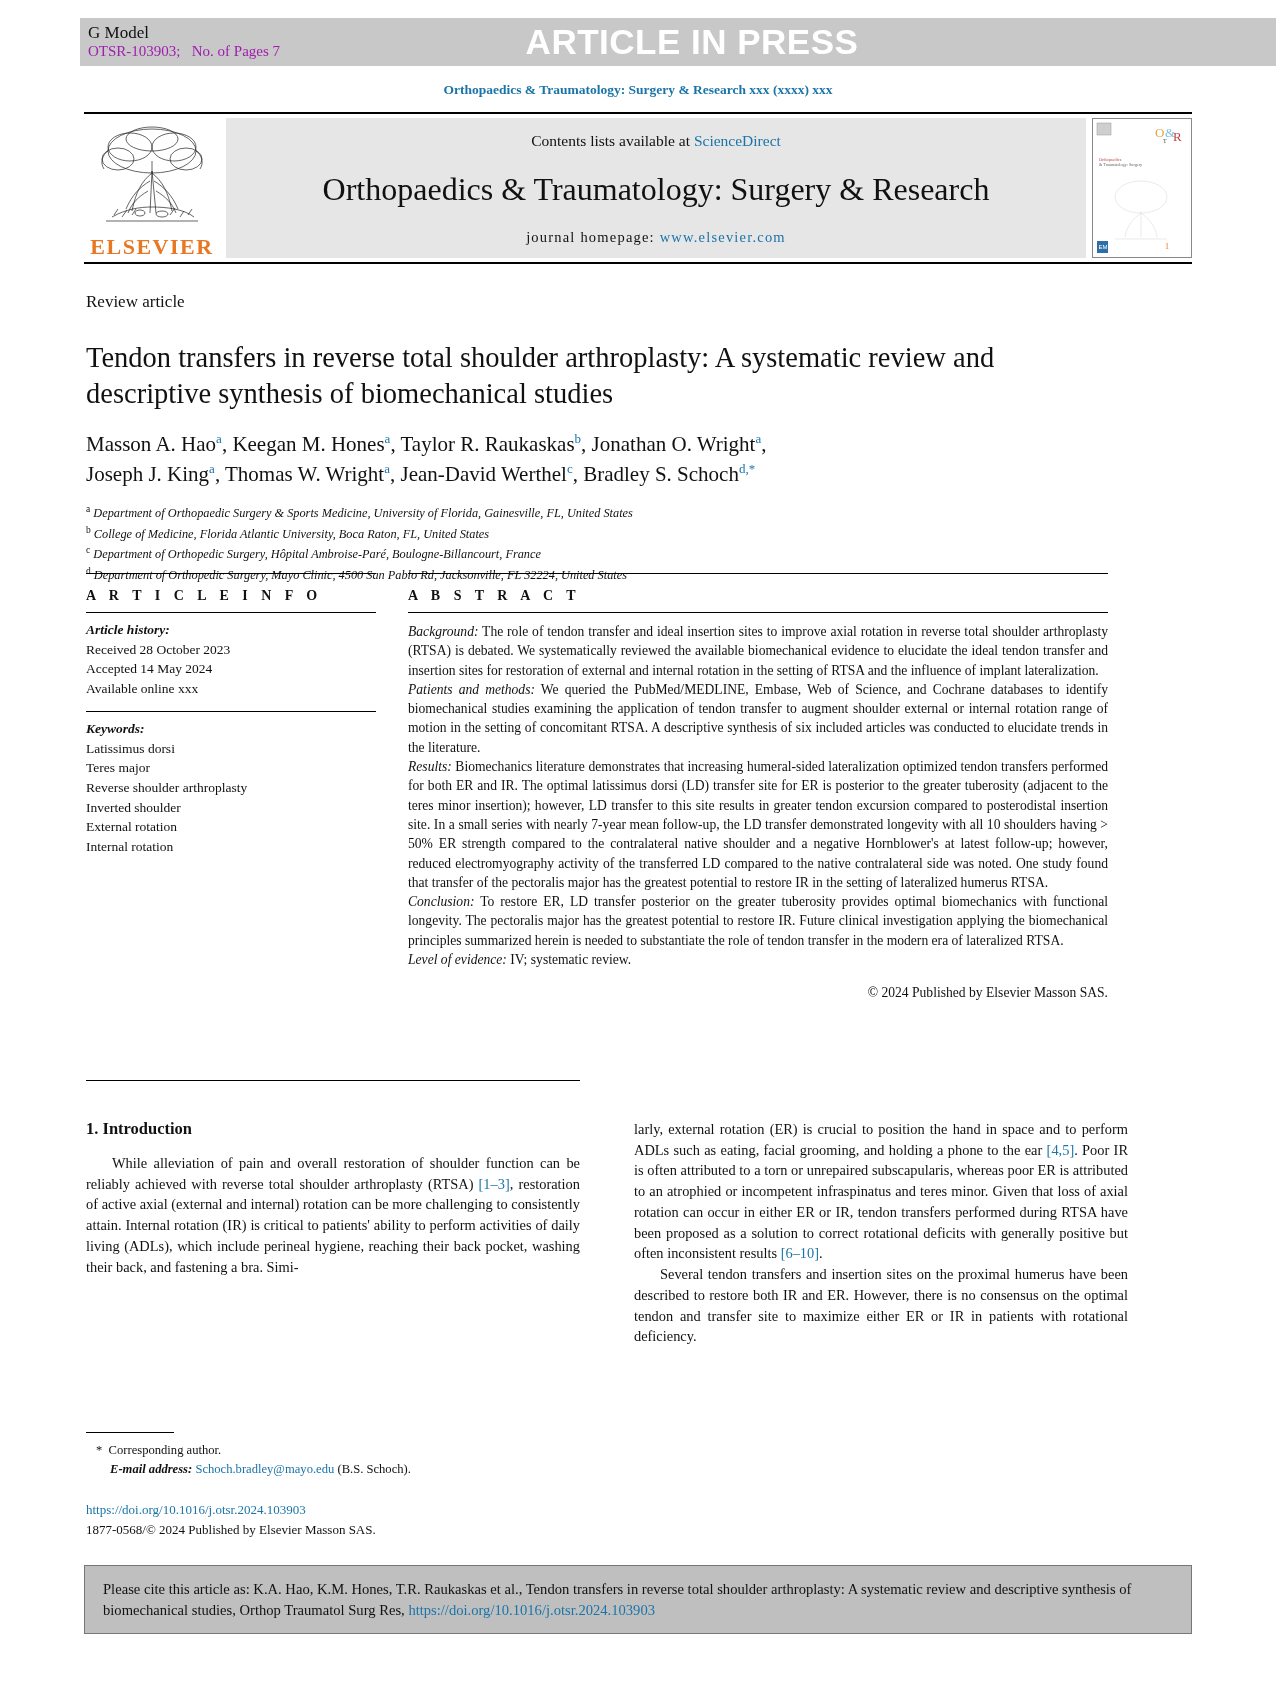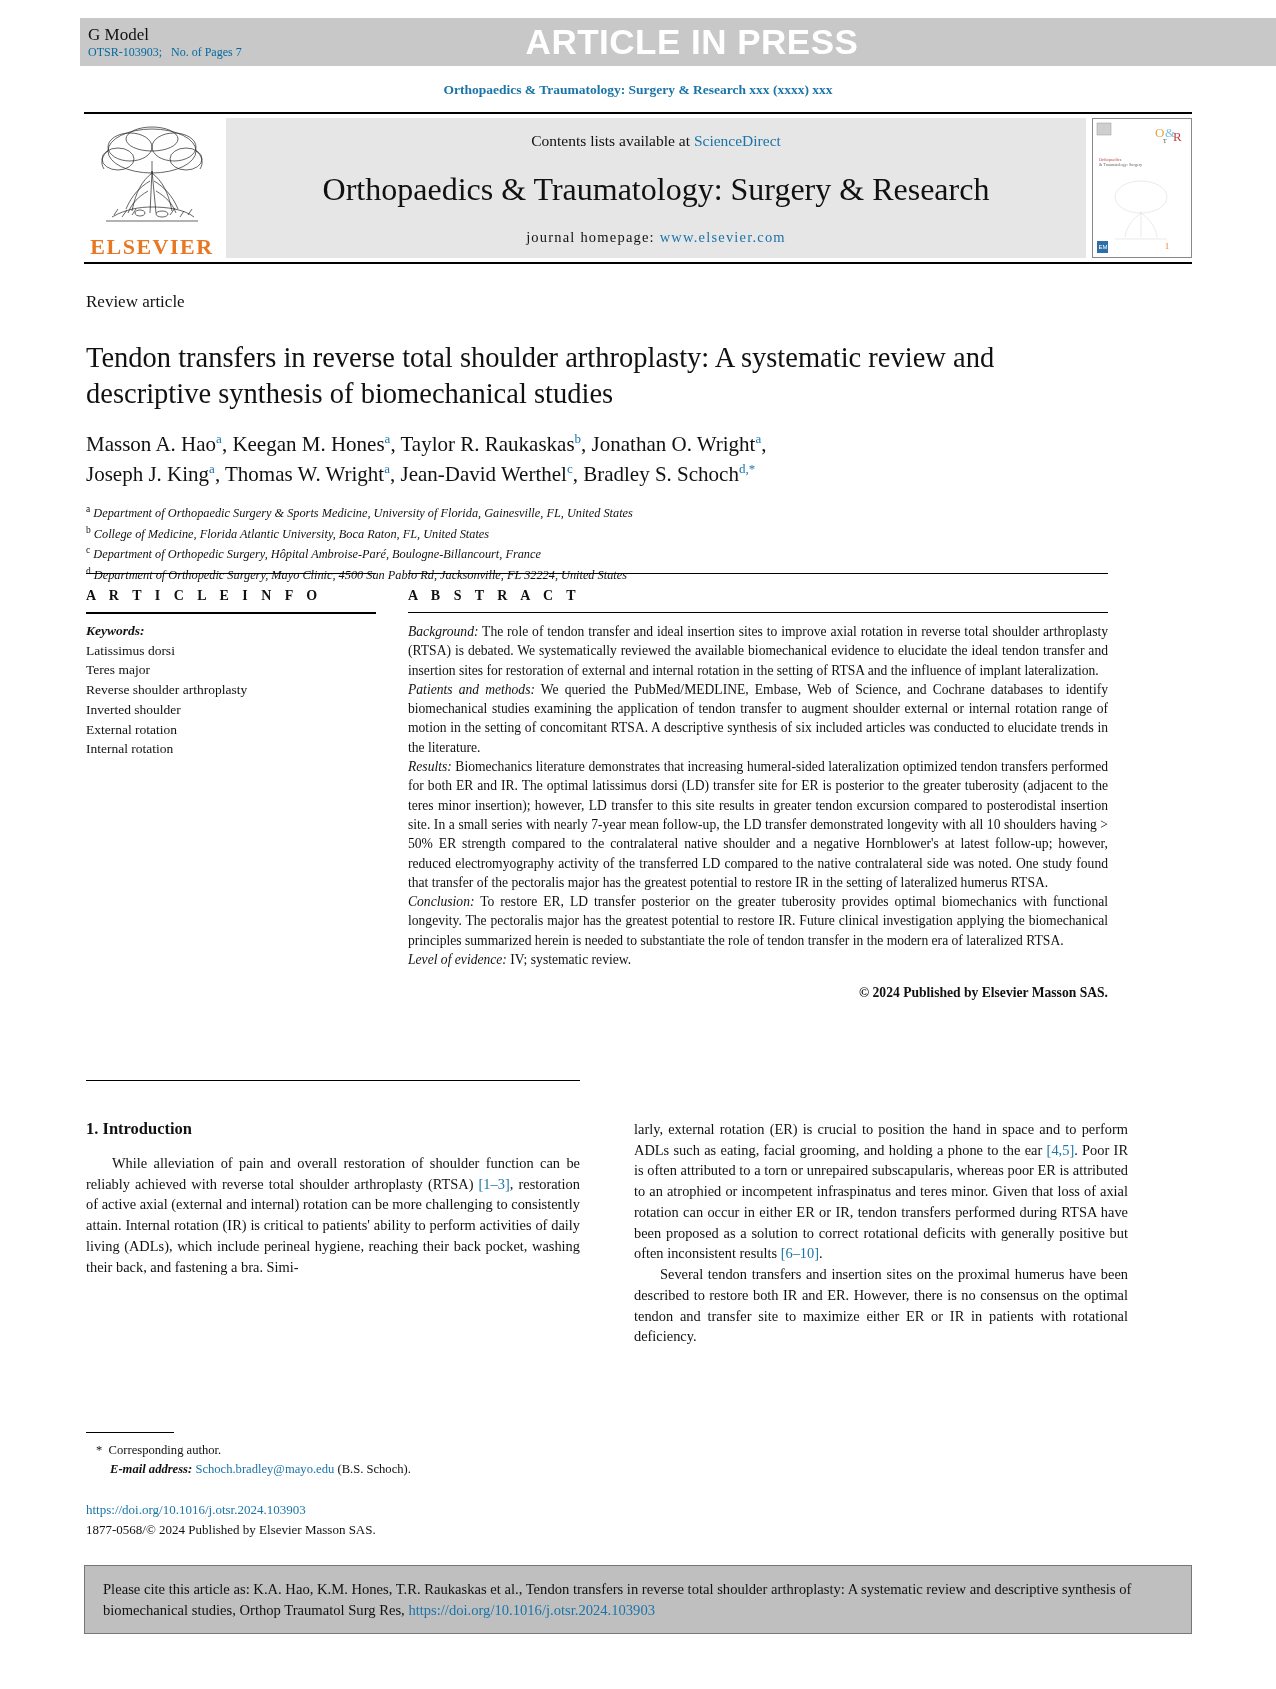--- a/index.html
+++ b/index.html
@@ -29,22 +29,22 @@
   }
   .gmodel-left {
     padding-left: 8px;
     line-height: 1.18;
   }
   .gmodel-line1 {
     font-size: 17px;
     color: #111;
   }
   .gmodel-line2 {
-    font-size: 12px;
-    color: #0369a1;
+    font-size: 15px;
+    color: #a21caf;
     white-space: pre;
   }
   .article-in-press {
     position: absolute;
     left: 0; right: 0;
     top: 4px;
     text-align: center;
     font-family: "Liberation Sans", sans-serif;
     font-weight: bold;
     font-size: 35px;
@@ -211,21 +211,20 @@
     text-align: justify;
     padding-top: 9px;
     color: #111;
   }
   .abs-body p { margin: 0; }
   .abs-body .lbl { font-style: italic; font-weight: normal; }
   .abs-copyright {
     text-align: right;
     font-size: 13.6px;
     margin-top: 14px;
-    font-weight: bold;
   }
 
   
   .body-cols {
     position: absolute;
     left: 86px;
     top: 1080px;
     width: 1022px;
     display: flex;
     gap: 54px;
@@ -400,20 +399,26 @@
     <div><sup>d</sup> <span>Department of Orthopedic Surgery, Mayo Clinic, 4500 San Pablo Rd, Jacksonville, FL 32224, United States</span></div>
   </div>
 </div>
 
 <div class="info-abstract">
 
   <div class="col-info">
     <div class="hdr-rule-thin"></div>
     <div class="section-head">A R T I C L E   I N F O</div>
     <div class="hdr-rule-thick"></div>
+    <div class="info-group">
+      <div class="lbl">Article history:</div>
+      <div>Received 28 October 2023</div>
+      <div>Accepted 14 May 2024</div>
+      <div>Available online xxx</div>
+    </div>
     <div class="hdr-rule-thick"></div>
     <div class="info-group">
       <div class="lbl">Keywords:</div>
       <div>Latissimus dorsi</div>
       <div>Teres major</div>
       <div>Reverse shoulder arthroplasty</div>
       <div>Inverted shoulder</div>
       <div>External rotation</div>
       <div>Internal rotation</div>
     </div>

